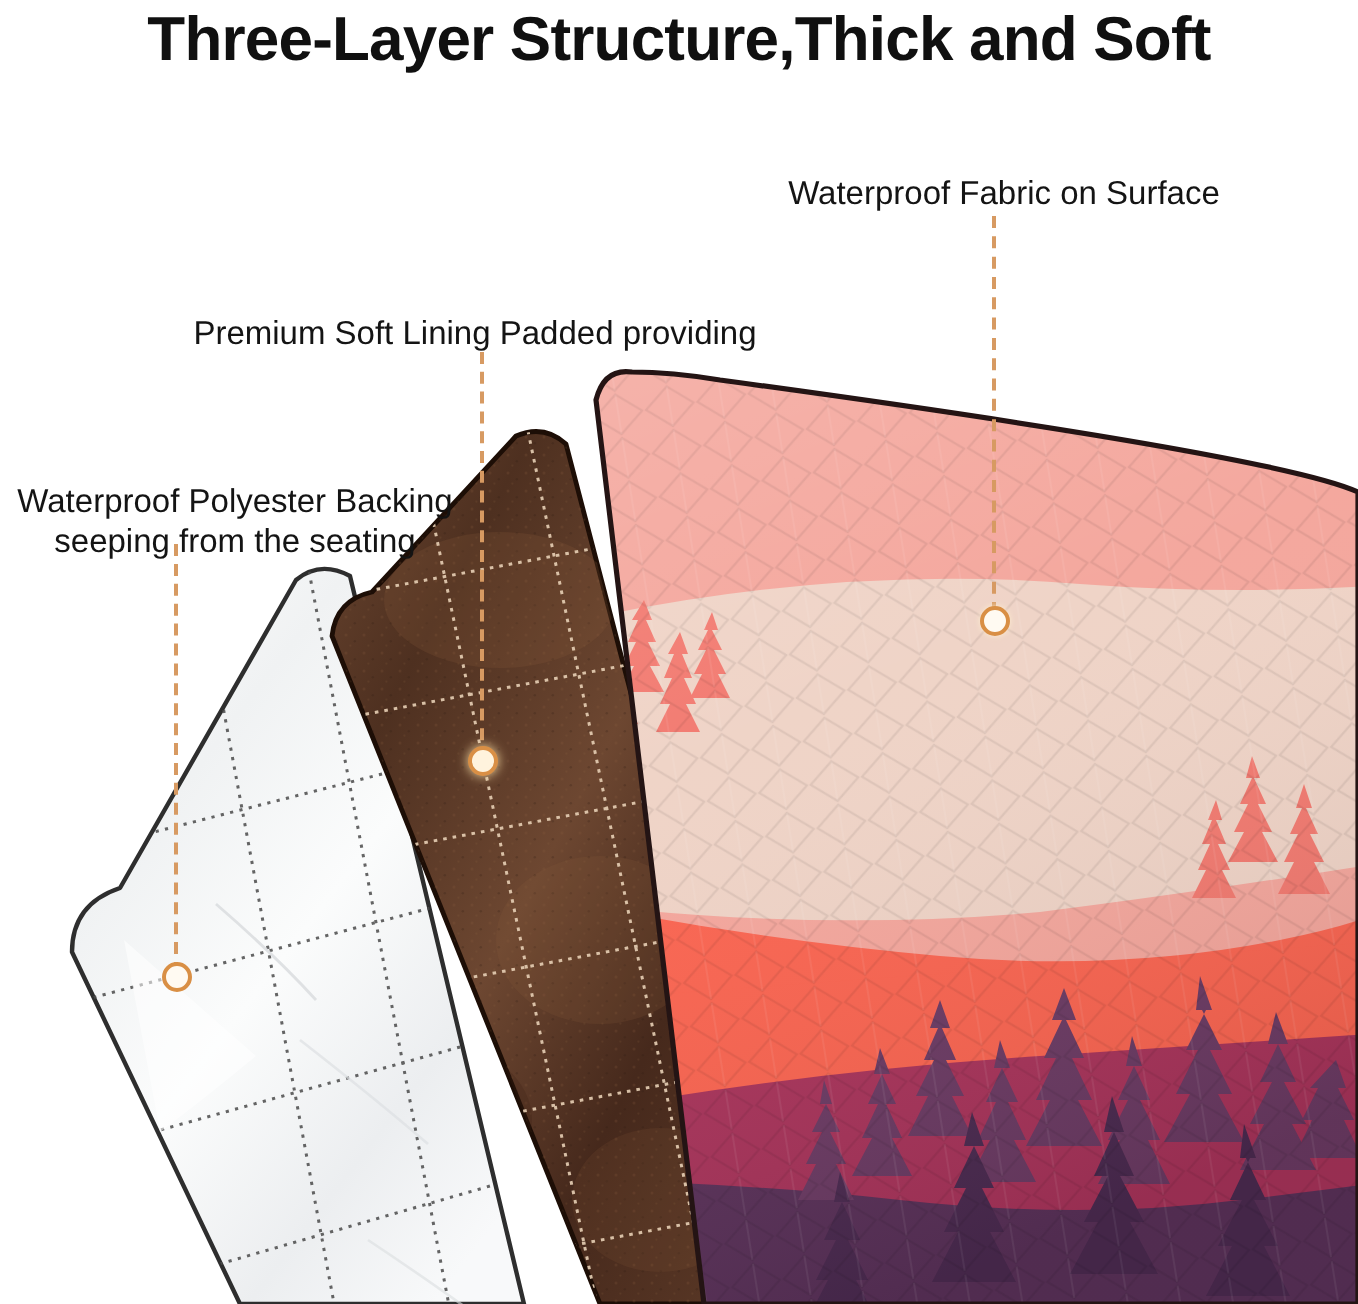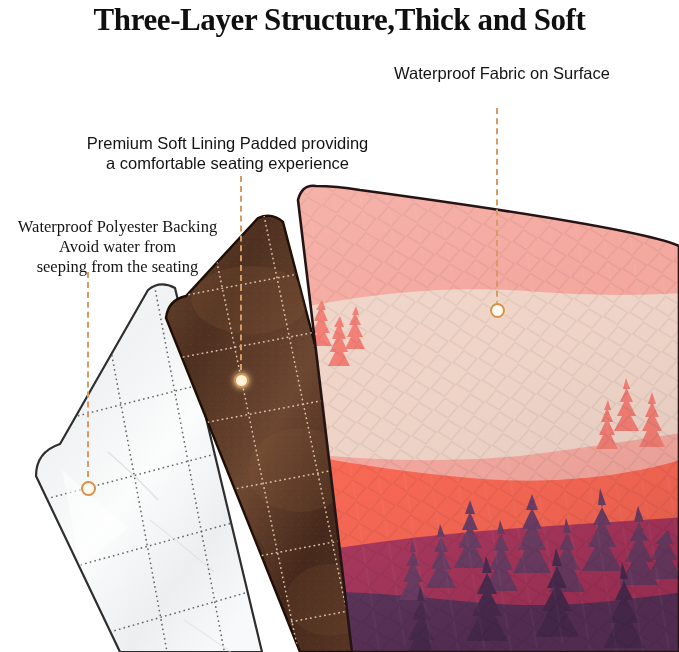--- a/index.html
+++ b/index.html
@@ -22,37 +22,38 @@
   #title {
     position: absolute;
     left: 0;
     top: 2px;
     width: 679px;
     text-align: center;
     font-size: 31px;
     font-weight: bold;
     letter-spacing: -0.4px;
     color: #101010;
-    font-family: Liberation Serif, serif;
+    font-family: Liberation Sans, sans-serif;
     white-space: nowrap;
   }
 
   
   .callout-text {
     position: absolute;
     font-size: 16.5px;
     line-height: 20px;
     color: #141414;
     text-align: center;
     font-family: "Liberation Sans", sans-serif;
     white-space: nowrap;
+    margin-top: 24px;
   }
   #callout-surface  { left: 337px; top: 63px;  width: 330px; }
-  #callout-lining   { left: 65px;  top: 133px; width: 325px; }
-  #callout-backing  { left: 0px;   top: 217px; width: 235px; font-family: Liberation Serif, serif; }
+  #callout-lining   { left: 75px;  top: 133px; width: 325px; }
+  #callout-backing  { left: 0px;   top: 217px; width: 235px; }
 
   
   .leader {
     position: absolute;
     width: 0;
     border-left: 2px dashed #d79a62;
   }
   #leader-surface { left: 496px; top: 108px; height: 199px; }
   #leader-lining  { left: 240px; top: 176px; height: 204px; }
   #leader-backing { left: 87px;  top: 272px; height: 215px; }
@@ -272,26 +273,24 @@
   <div id="title">Three-Layer Structure,Thick and Soft</div>
 
   <div class="callout-text" id="callout-surface">
     <div>Waterproof Fabric on Surface</div>
   </div>
   <div class="leader" id="leader-surface"></div>
   <div class="marker" id="marker-surface"></div>
 
   <div class="callout-text" id="callout-lining">
     <div>Premium Soft Lining Padded providing</div>
-    <div>a comfortable seating experience</div>
   </div>
   <div class="leader" id="leader-lining"></div>
   <div class="marker" id="marker-lining"></div>
 
   <div class="callout-text" id="callout-backing">
     <div>Waterproof Polyester Backing</div>
-    <div>Avoid water from</div>
     <div>seeping from the seating</div>
   </div>
   <div class="leader" id="leader-backing"></div>
   <div class="marker" id="marker-backing"></div>
 
 </div>
 
 </body></html>

